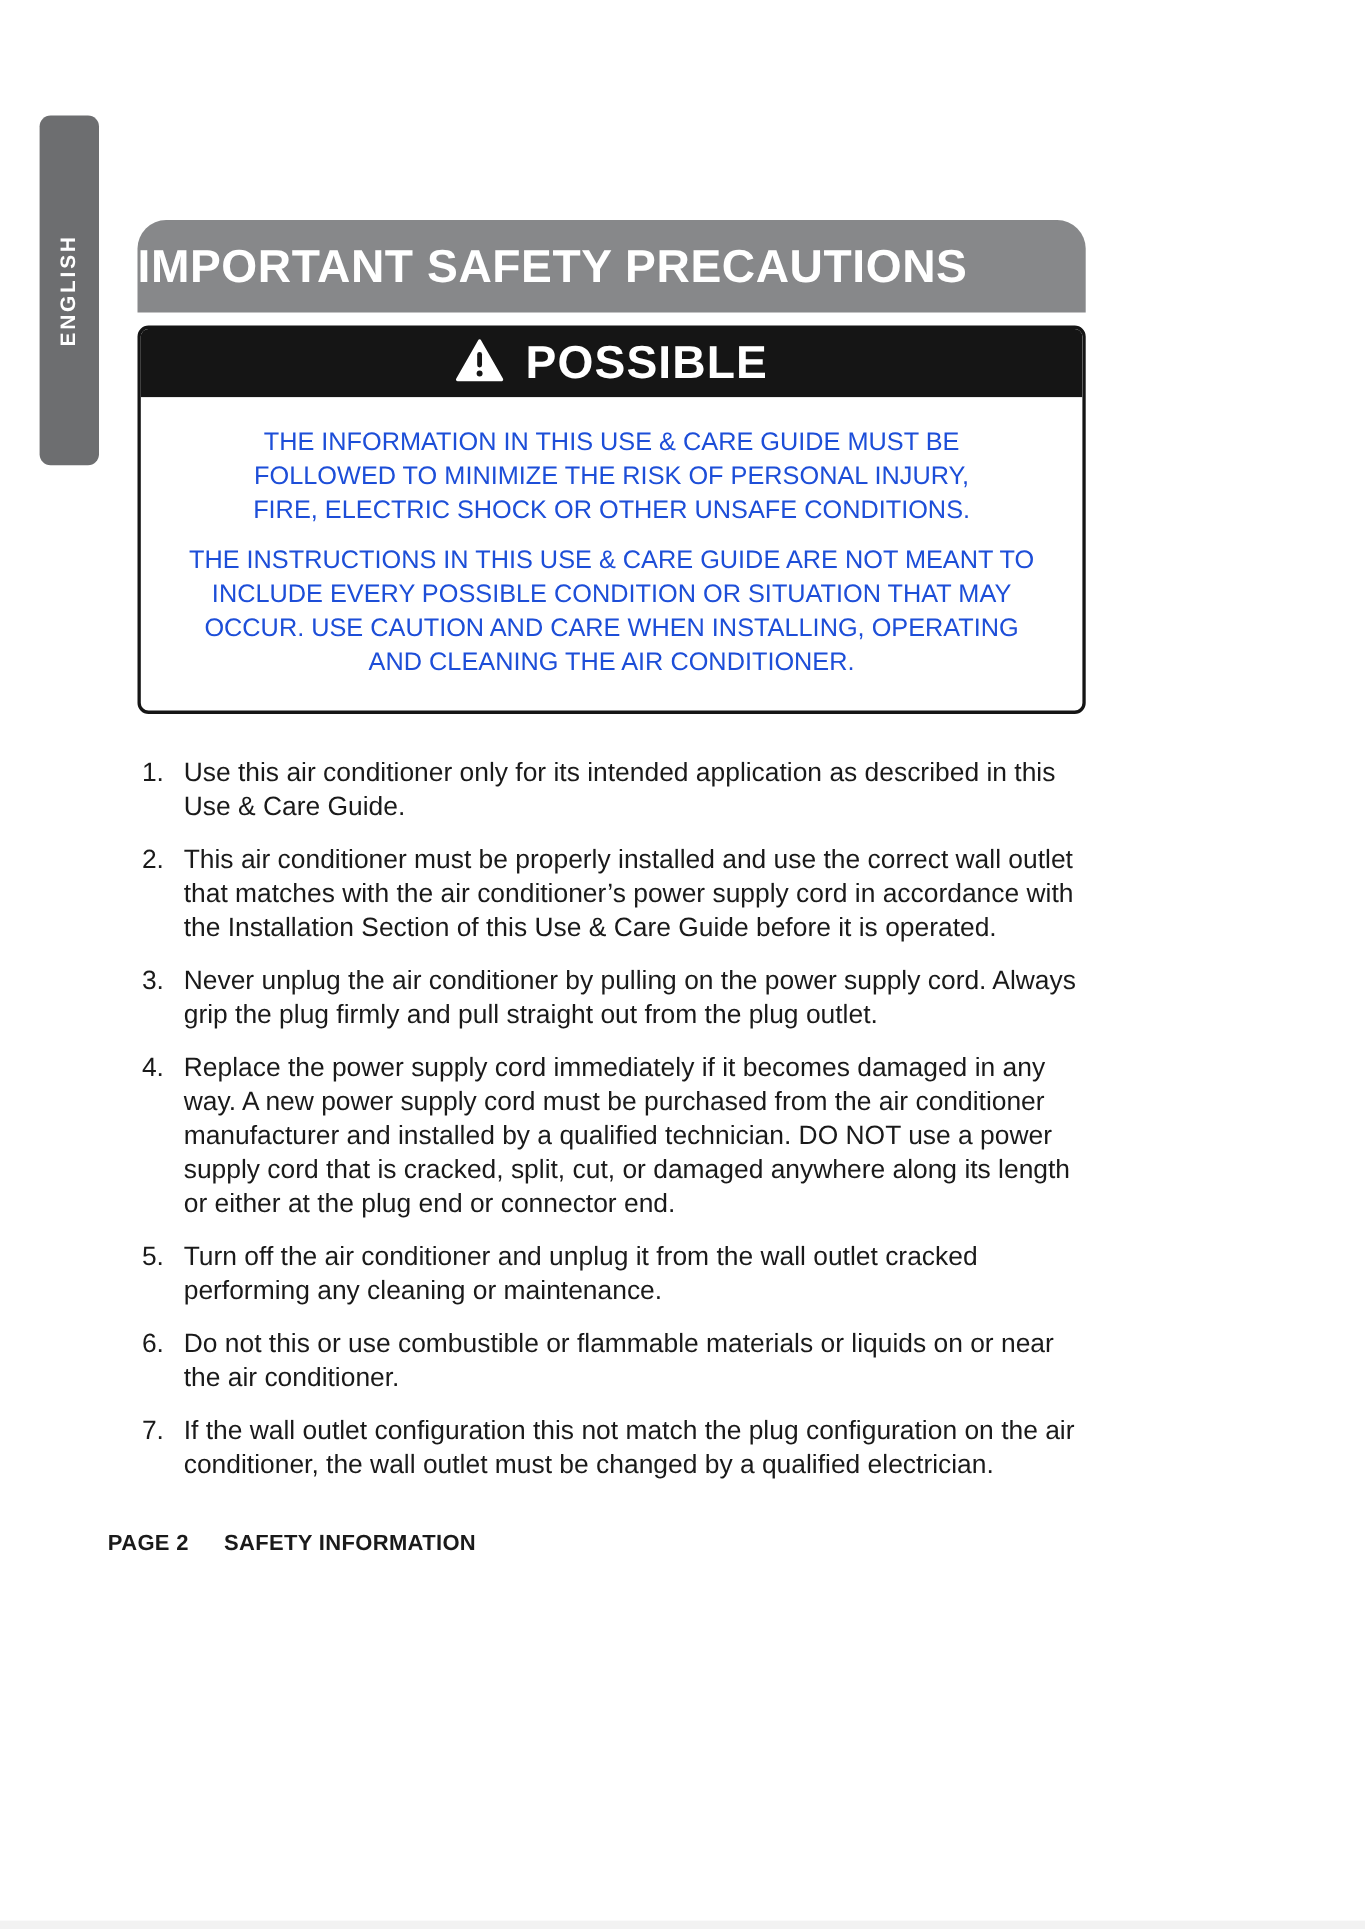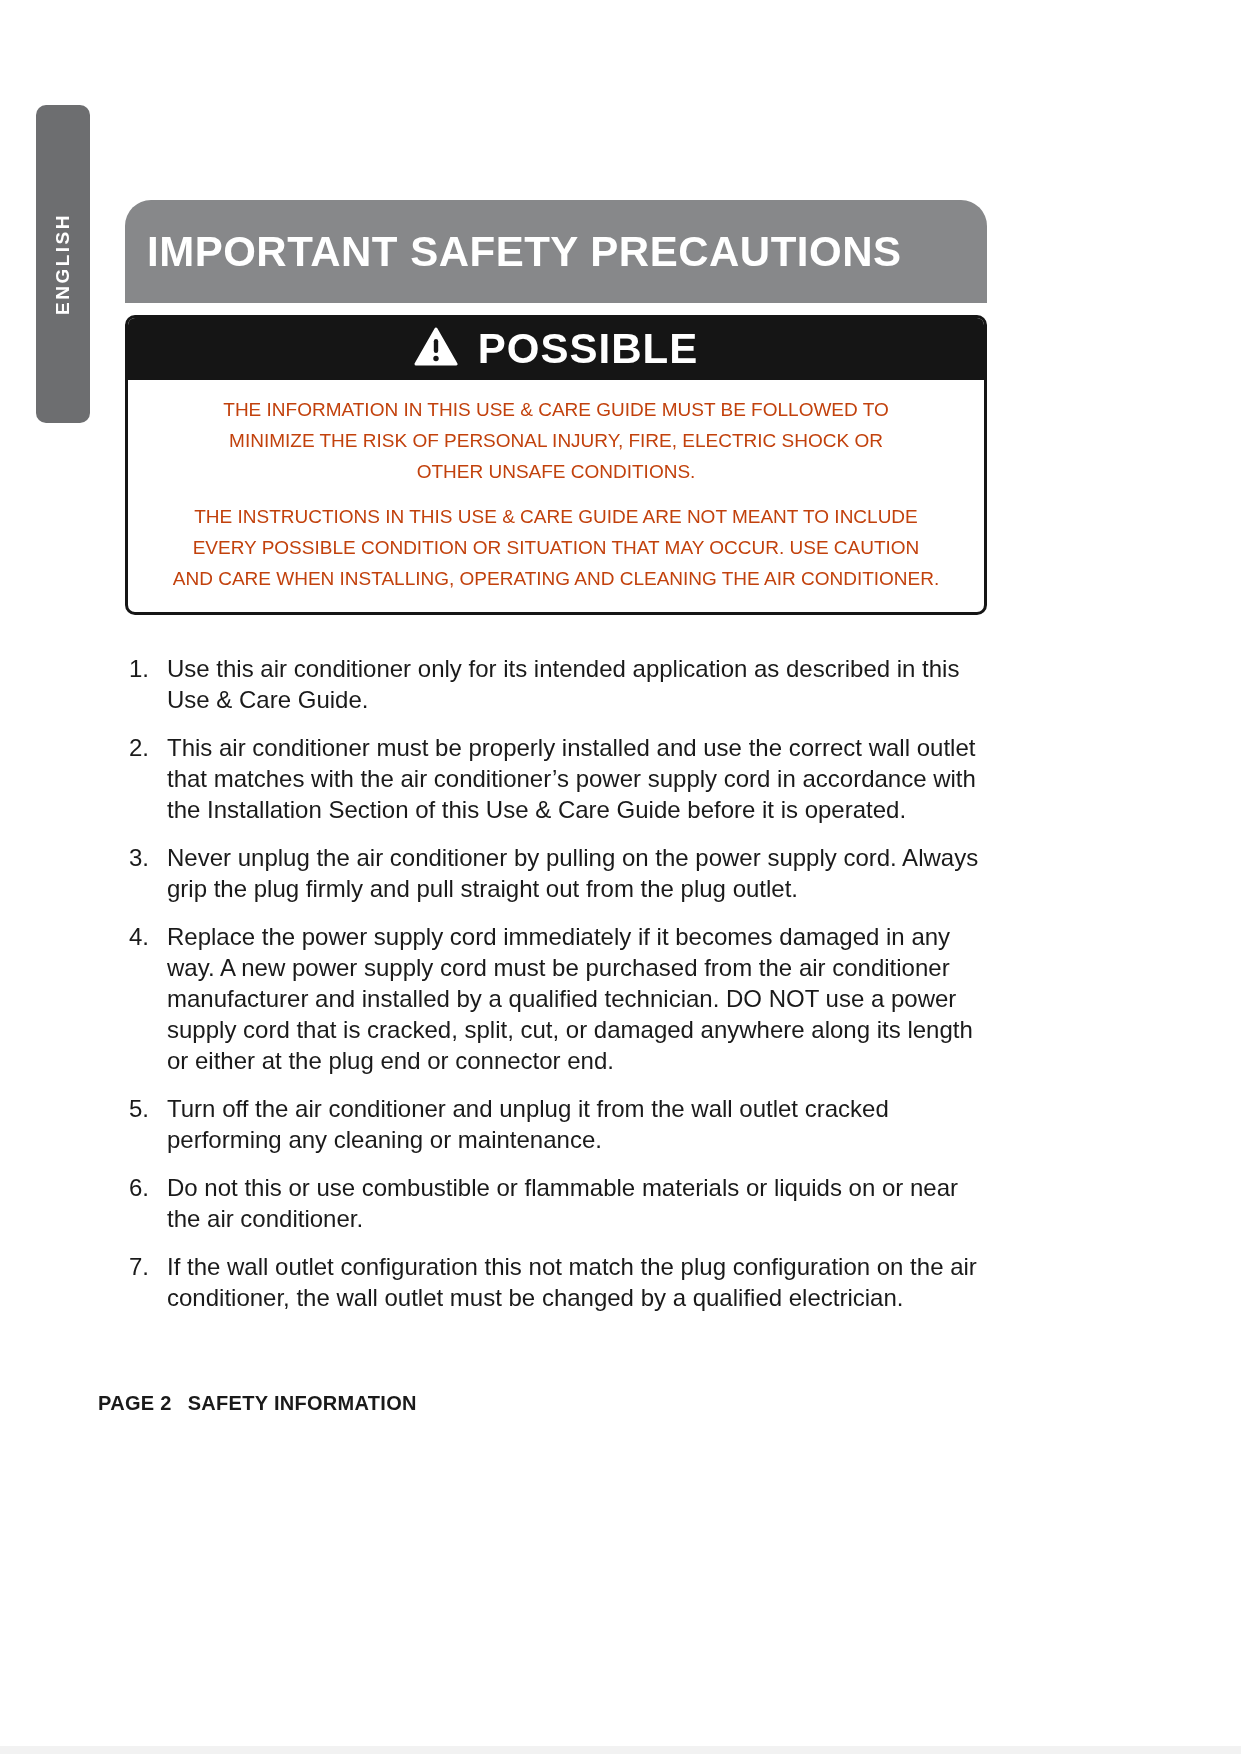--- a/index.html
+++ b/index.html
@@ -39,24 +39,23 @@
     position: absolute;
     left: 125px;
     top: 200px;
     width: 862px;
   }
 
   
   .title-banner {
     background: #87888a;
     border-radius: 26px 26px 0 0;
-    height: 103px;
+    height: 84px;
     display: flex;
     align-items: center;
-    padding-left: 22px;
   }
   .title-banner h1 {
     color: #ffffff;
     font-size: 42px;
     font-weight: bold;
     letter-spacing: 0.5px;
   }
 
   
   .warning-box {
@@ -78,24 +77,24 @@
     color: #ffffff;
     font-size: 42px;
     font-weight: bold;
     letter-spacing: 1px;
   }
   .warning-body {
     padding: 14px 20px 18px 20px;
     text-align: center;
   }
   .warning-body p {
-    font-size: 19px;
+    font-size: 23px;
     line-height: 31px;
-    color: #c2410c;
-    margin: 0 auto;
+    color: #1d4ed8;
+    margin: 11px auto;
   }
   .warning-body p.p1 { max-width: 680px; margin-bottom: 14px; }
   .warning-body p.p2 { max-width: 770px; }
 
   
   .precautions {
     margin-top: 38px;
     padding-left: 4px;
   }
   .list-item {
@@ -116,21 +115,21 @@
   
   .footer {
     position: absolute;
     left: 98px;
     top: 1392px;
     font-size: 20px;
     font-weight: bold;
     color: #1a1a1a;
     letter-spacing: 0.3px;
     display: flex;
-    gap: 16px;
+    gap: 32px;
   }
 
   .bottom-edge {
     position: absolute;
     left: 0;
     bottom: 0;
     width: 100%;
     height: 8px;
     background: #f2f2f2;
   }

